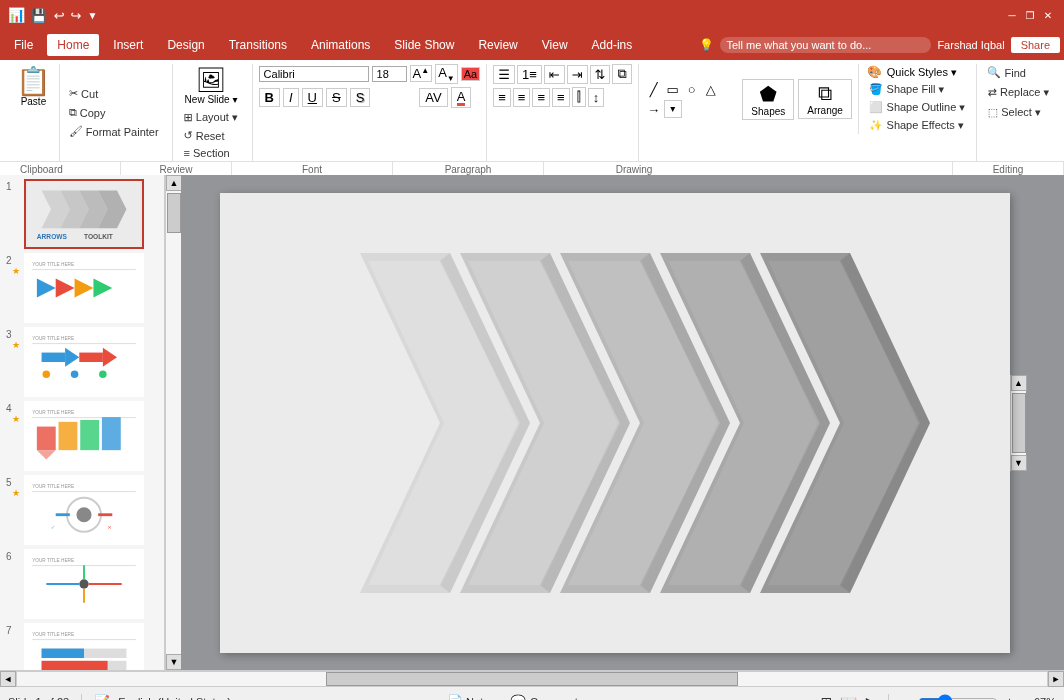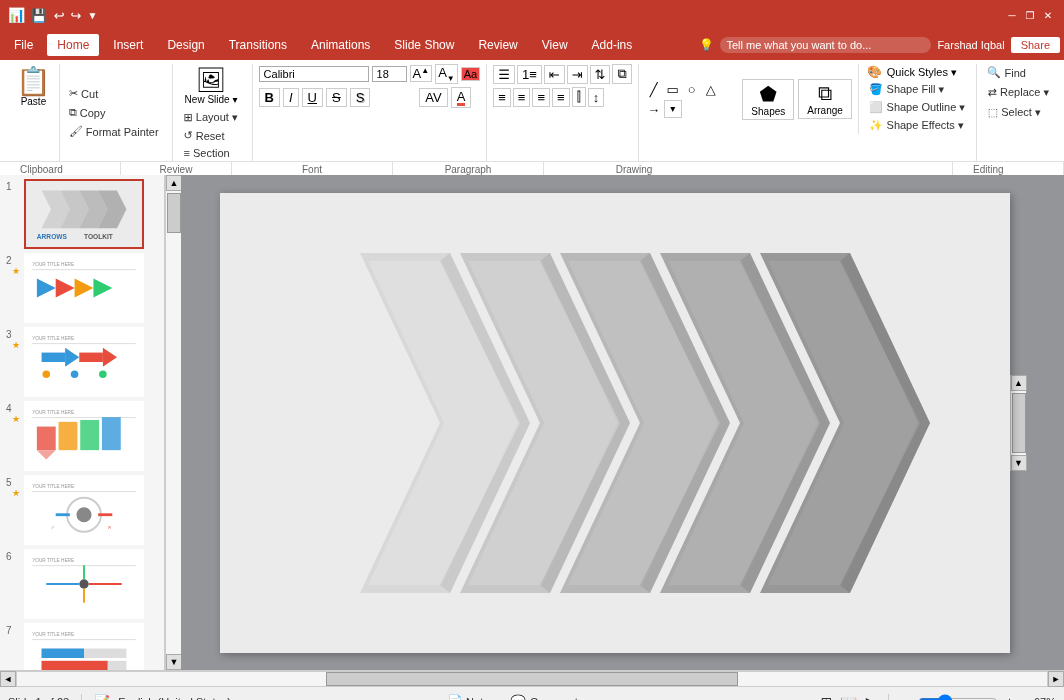--- a/index.html
+++ b/index.html
@@ -389,21 +389,21 @@
     <div class="ribbon-label-item">
       <span style="min-width:120px;text-align:center;">Font</span>
     </div>
     <div class="ribbon-label-item">
       <span style="min-width:110px;text-align:center;">Paragraph</span>
     </div>
     <div class="ribbon-label-item" style="flex:1;">
       <span style="min-width:140px;text-align:center;">Drawing</span>
     </div>
     <div class="ribbon-label-item">
-      <span style="min-width:70px;">Editing</span>
+      <span style="min-width:70px;text-align:center;">Editing</span>
     </div>
   </div>
 </div>
 
 <div class="main-area">
 
   <div style="display:flex;height:100%;">
     <div class="slide-panel" id="slidePanel">
 
       <div class="slide-item">

